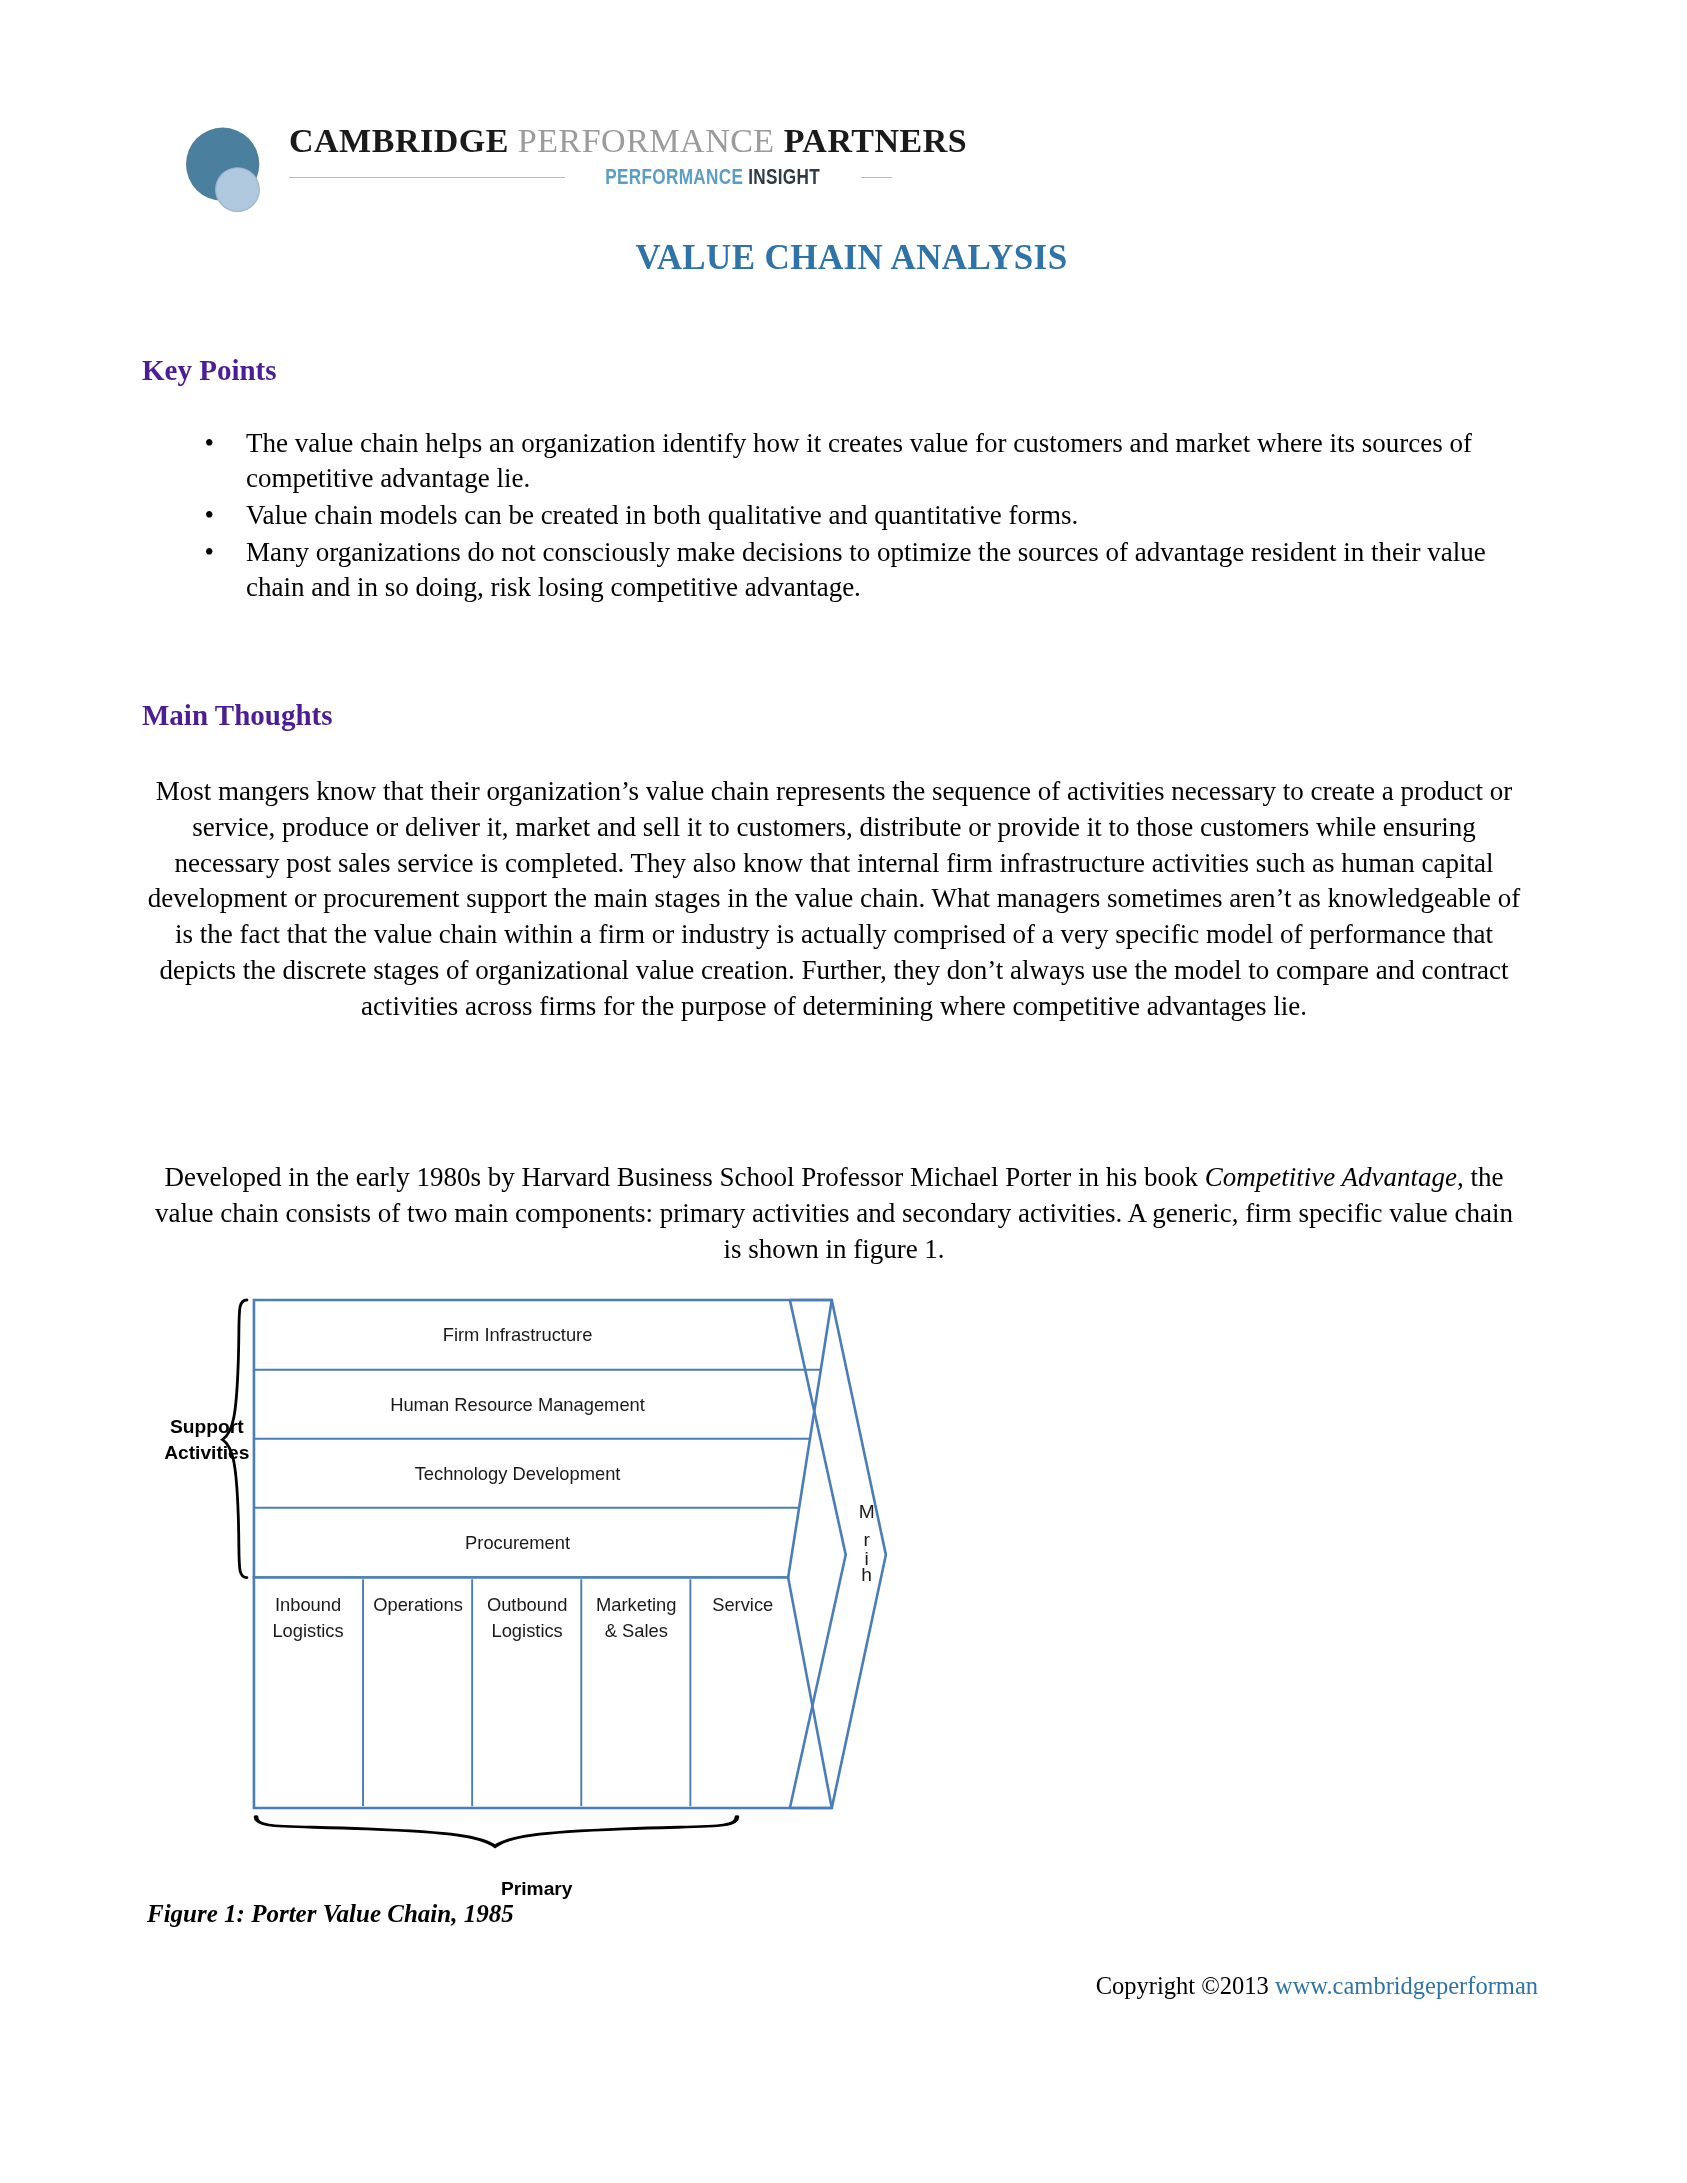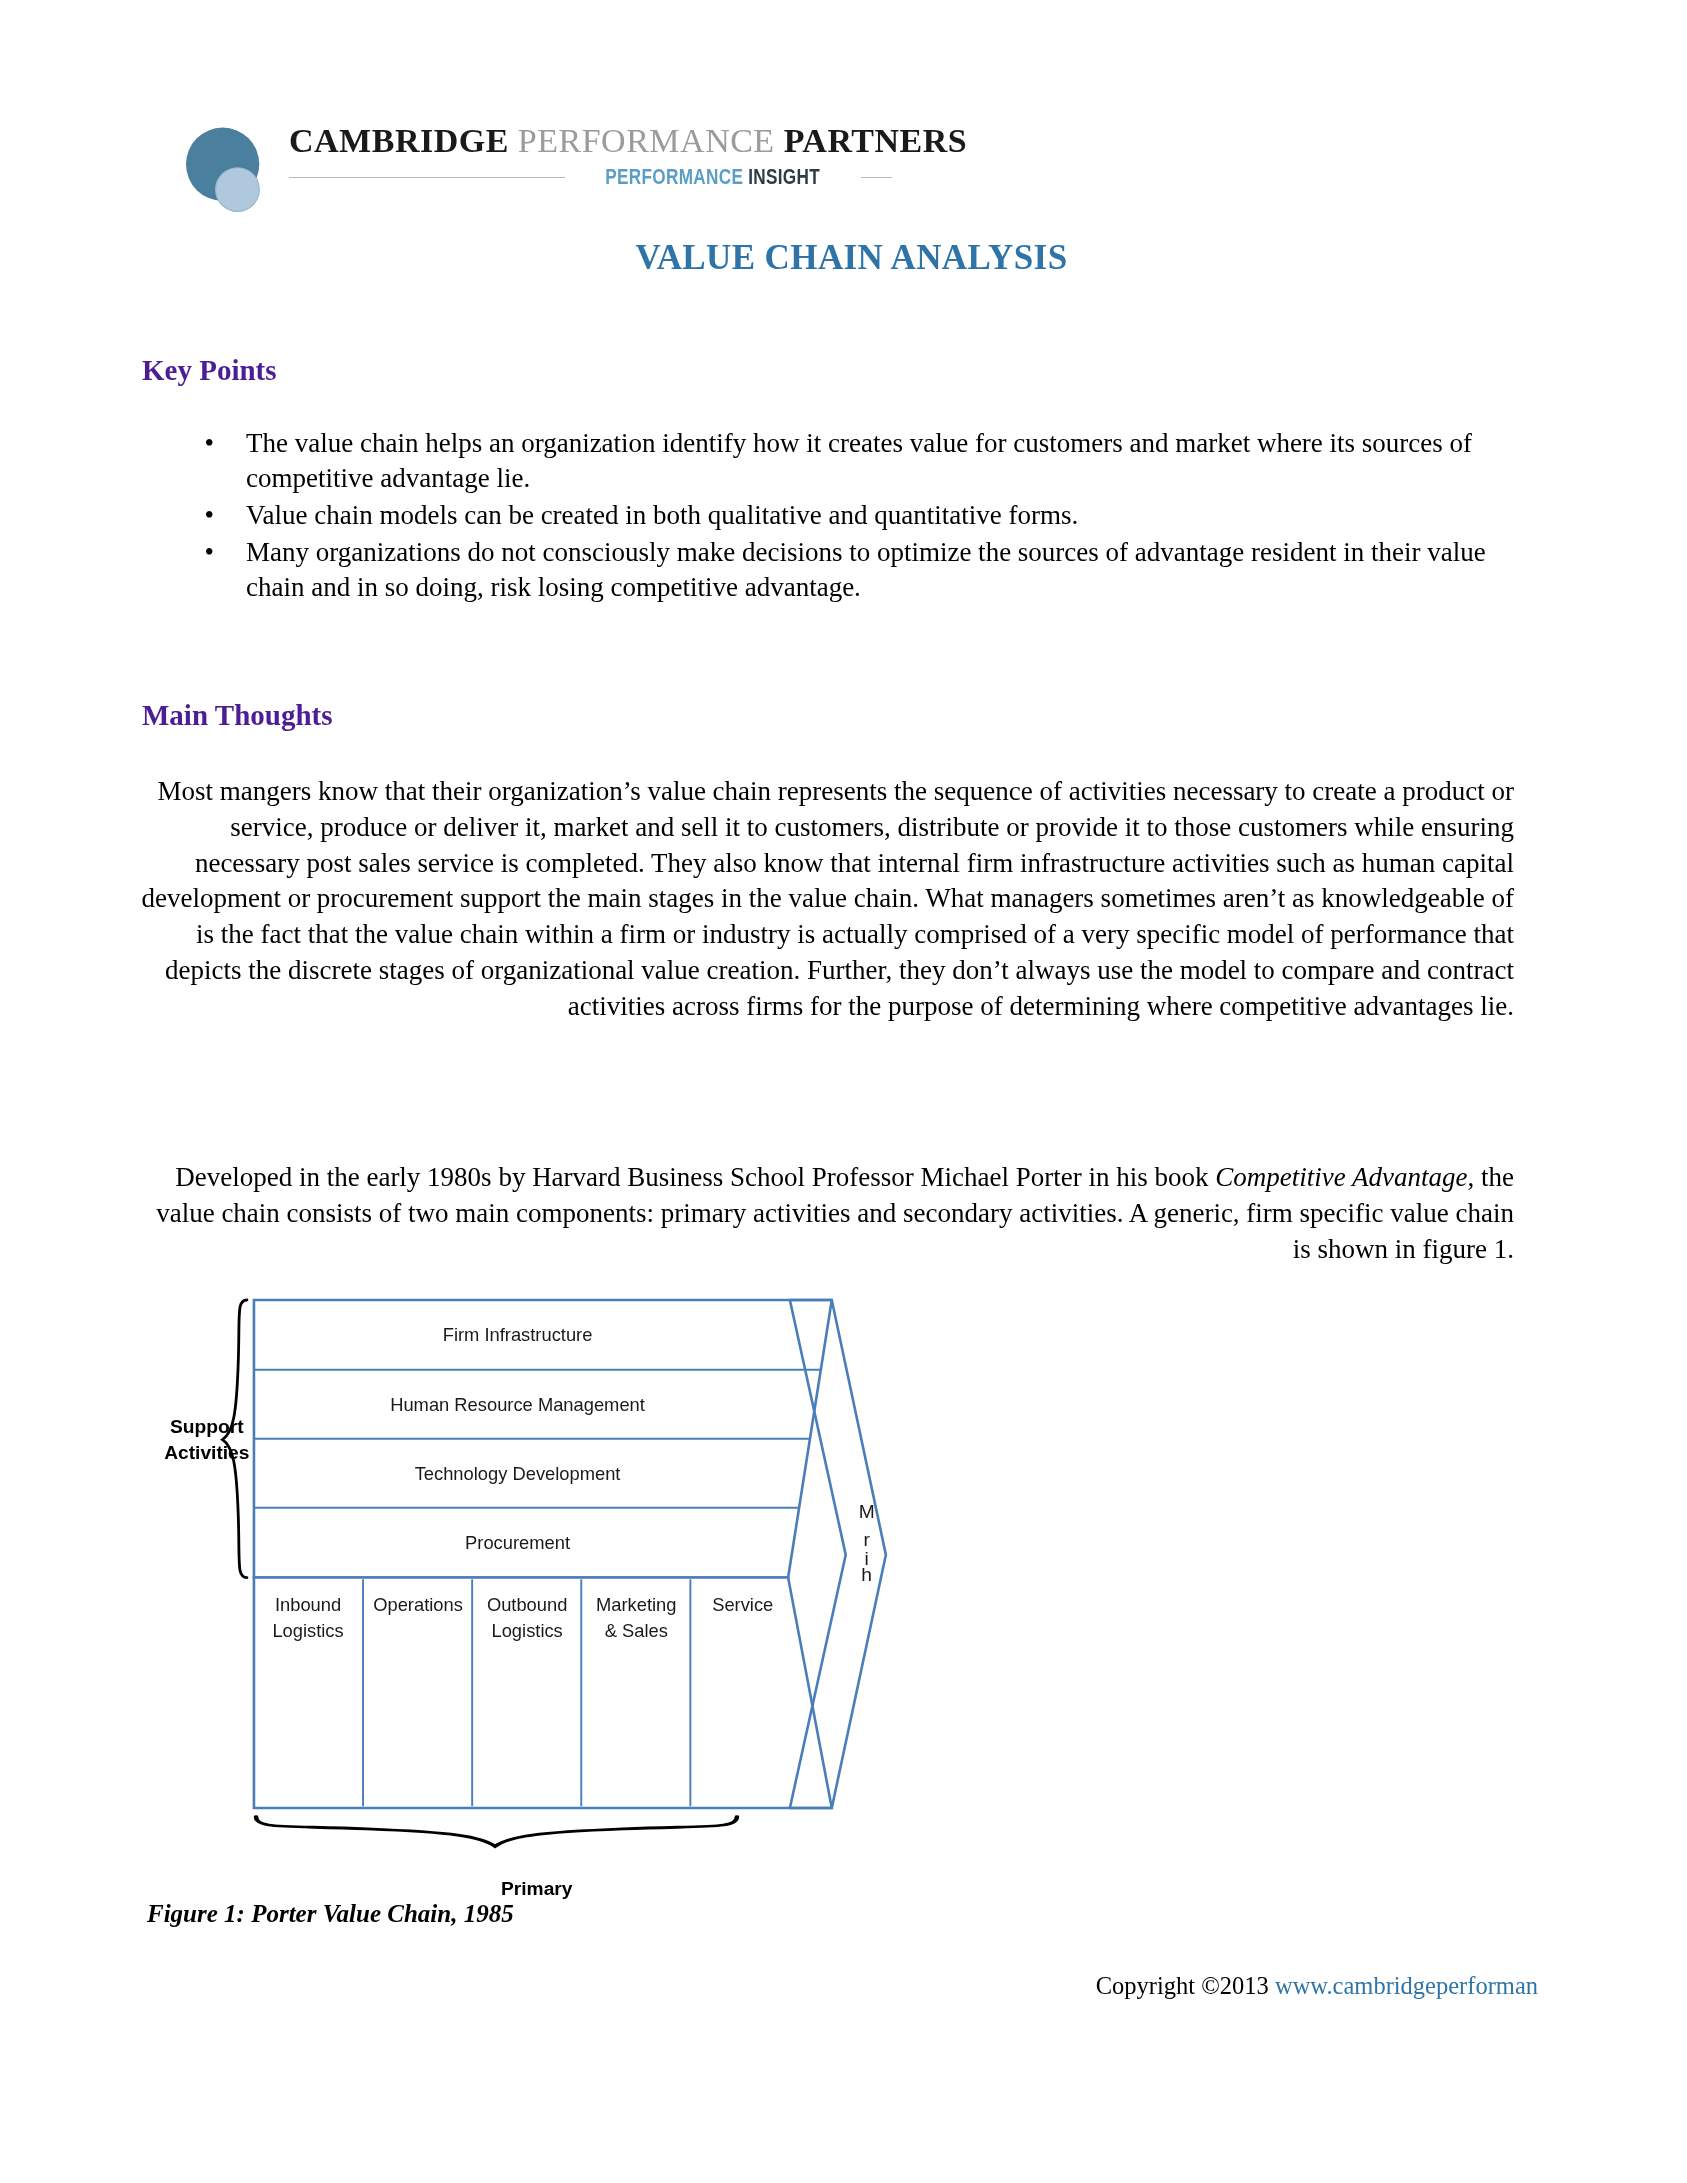--- a/index.html
+++ b/index.html
@@ -125,25 +125,25 @@
     position: absolute;
     left: 10.5px;
     top: 0;
     font-size: 27px;
     line-height: 1.30;
   }
 
   
   .para {
     position: absolute;
-    left: 134px;
+    left: 144px;
     width: 1380px;
     font-size: 27px;
     line-height: 1.325;
-    text-align: right;
+    text-align: center;
   }
   .para.p1 { top: 774px; }
   .para.p2 { top: 1160px; }
   .para em { font-style: italic; }
 
   
   .figure {
     position: absolute;
     left: 142px;
     top: 1293px;

